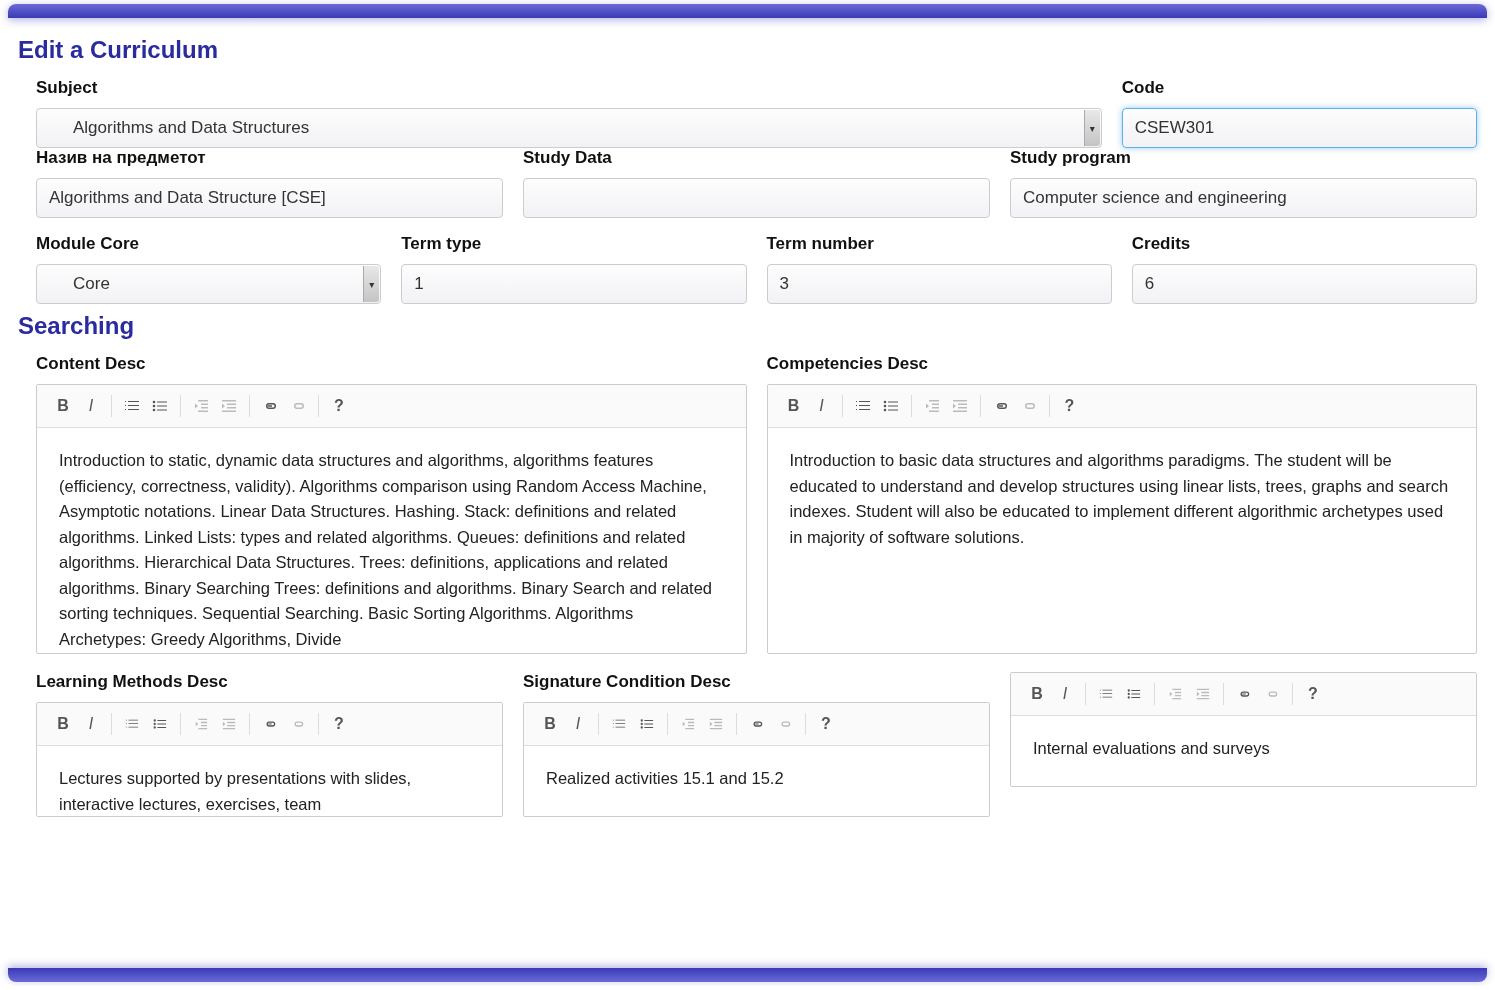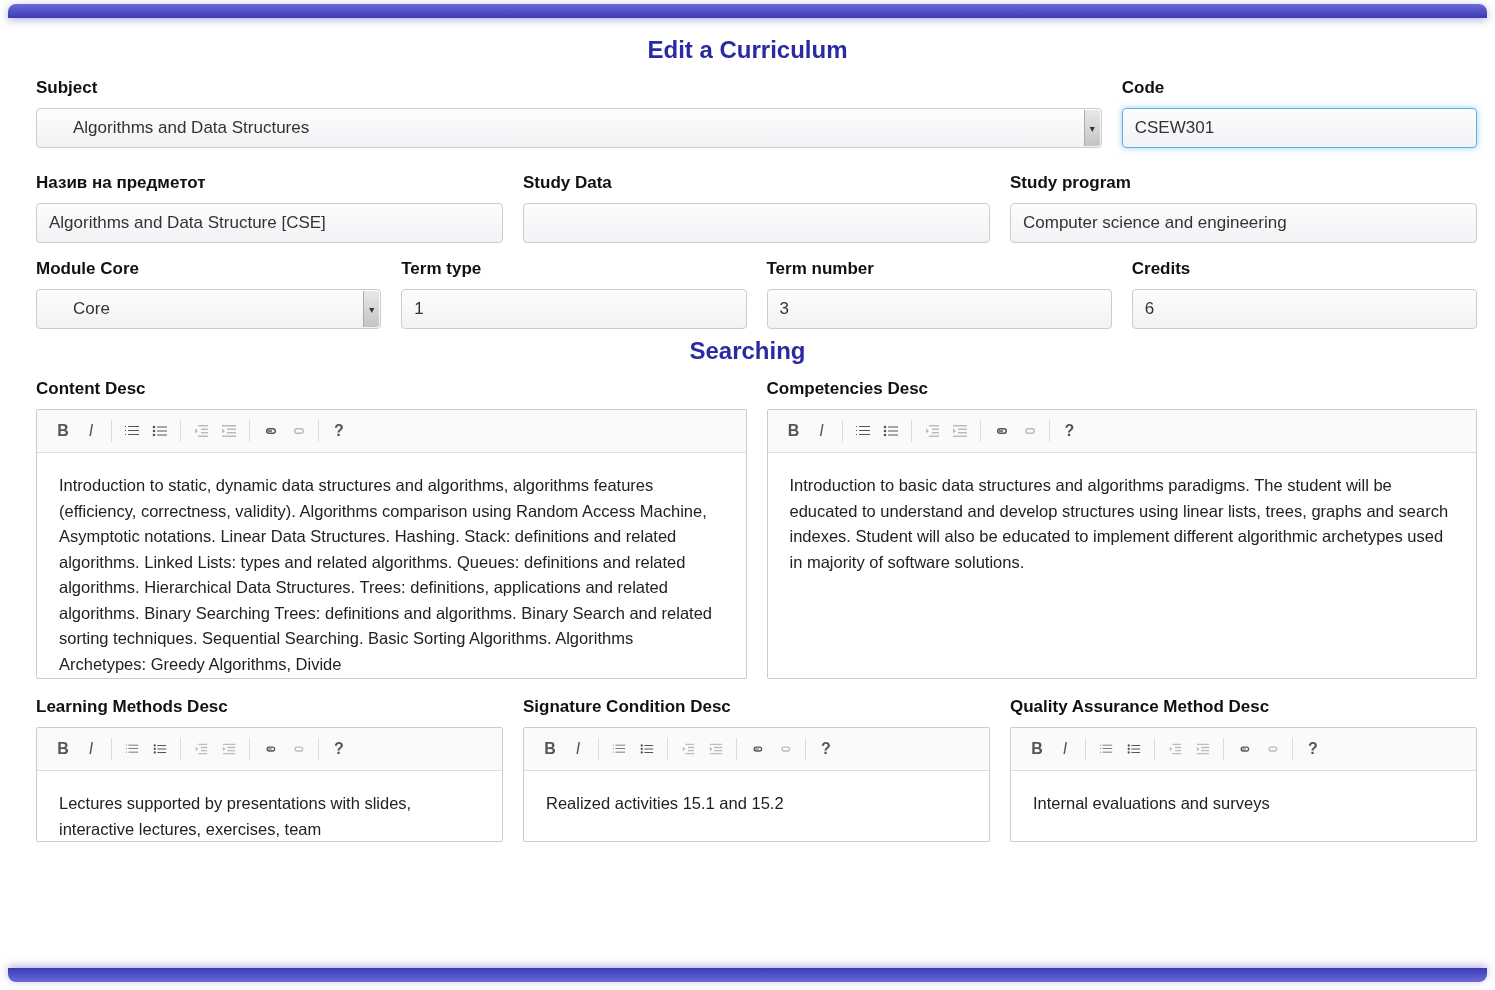--- a/index.html
+++ b/index.html
@@ -26,24 +26,23 @@
   .content {
     padding: 10px 18px 0 18px;
     height: calc(100vh - 40px);
     overflow: hidden;
   }
   h2.page-title, h2.section-title {
     color: #2b2ba0;
     margin: 8px 0 14px 0;
     font-size: 24px;
     font-weight: bold;
-    text-align: center;
   }
   h2.section-title { margin-top: 6px; }
-  .row { display: flex; gap: 20px; margin-bottom: 25px; }
+  .row { display: flex; gap: 20px; margin-bottom: 0; }
   .field { flex: 1; min-width: 0; }
   .field.fw-subject { flex: 3; }
   .field.fw-code { flex: 1; }
   .field-label {
     font-weight: bold;
     font-size: 17px;
     display: block;
     margin-bottom: 10px;
     color: #111;
   }
@@ -391,21 +390,20 @@
             </div>
           <div class="tsep"></div>
           <div class="tbtn">
               <b>?</b>
             </div>
         </div>
         <div class="editor-body short">Realized activities 15.1 and 15.2</div>
       </div>
     </div>
     <div class="ed-col">
-      <label class="field-label">Quality Assurance Method Desc</label>
       <div class="editor-box">
         <div class="editor-toolbar">
           <div class="tbtn">
               <b>B</b>
             </div>
           <div class="tbtn">
               <i>I</i>
             </div>
           <div class="tsep"></div>
           <div class="tbtn">

